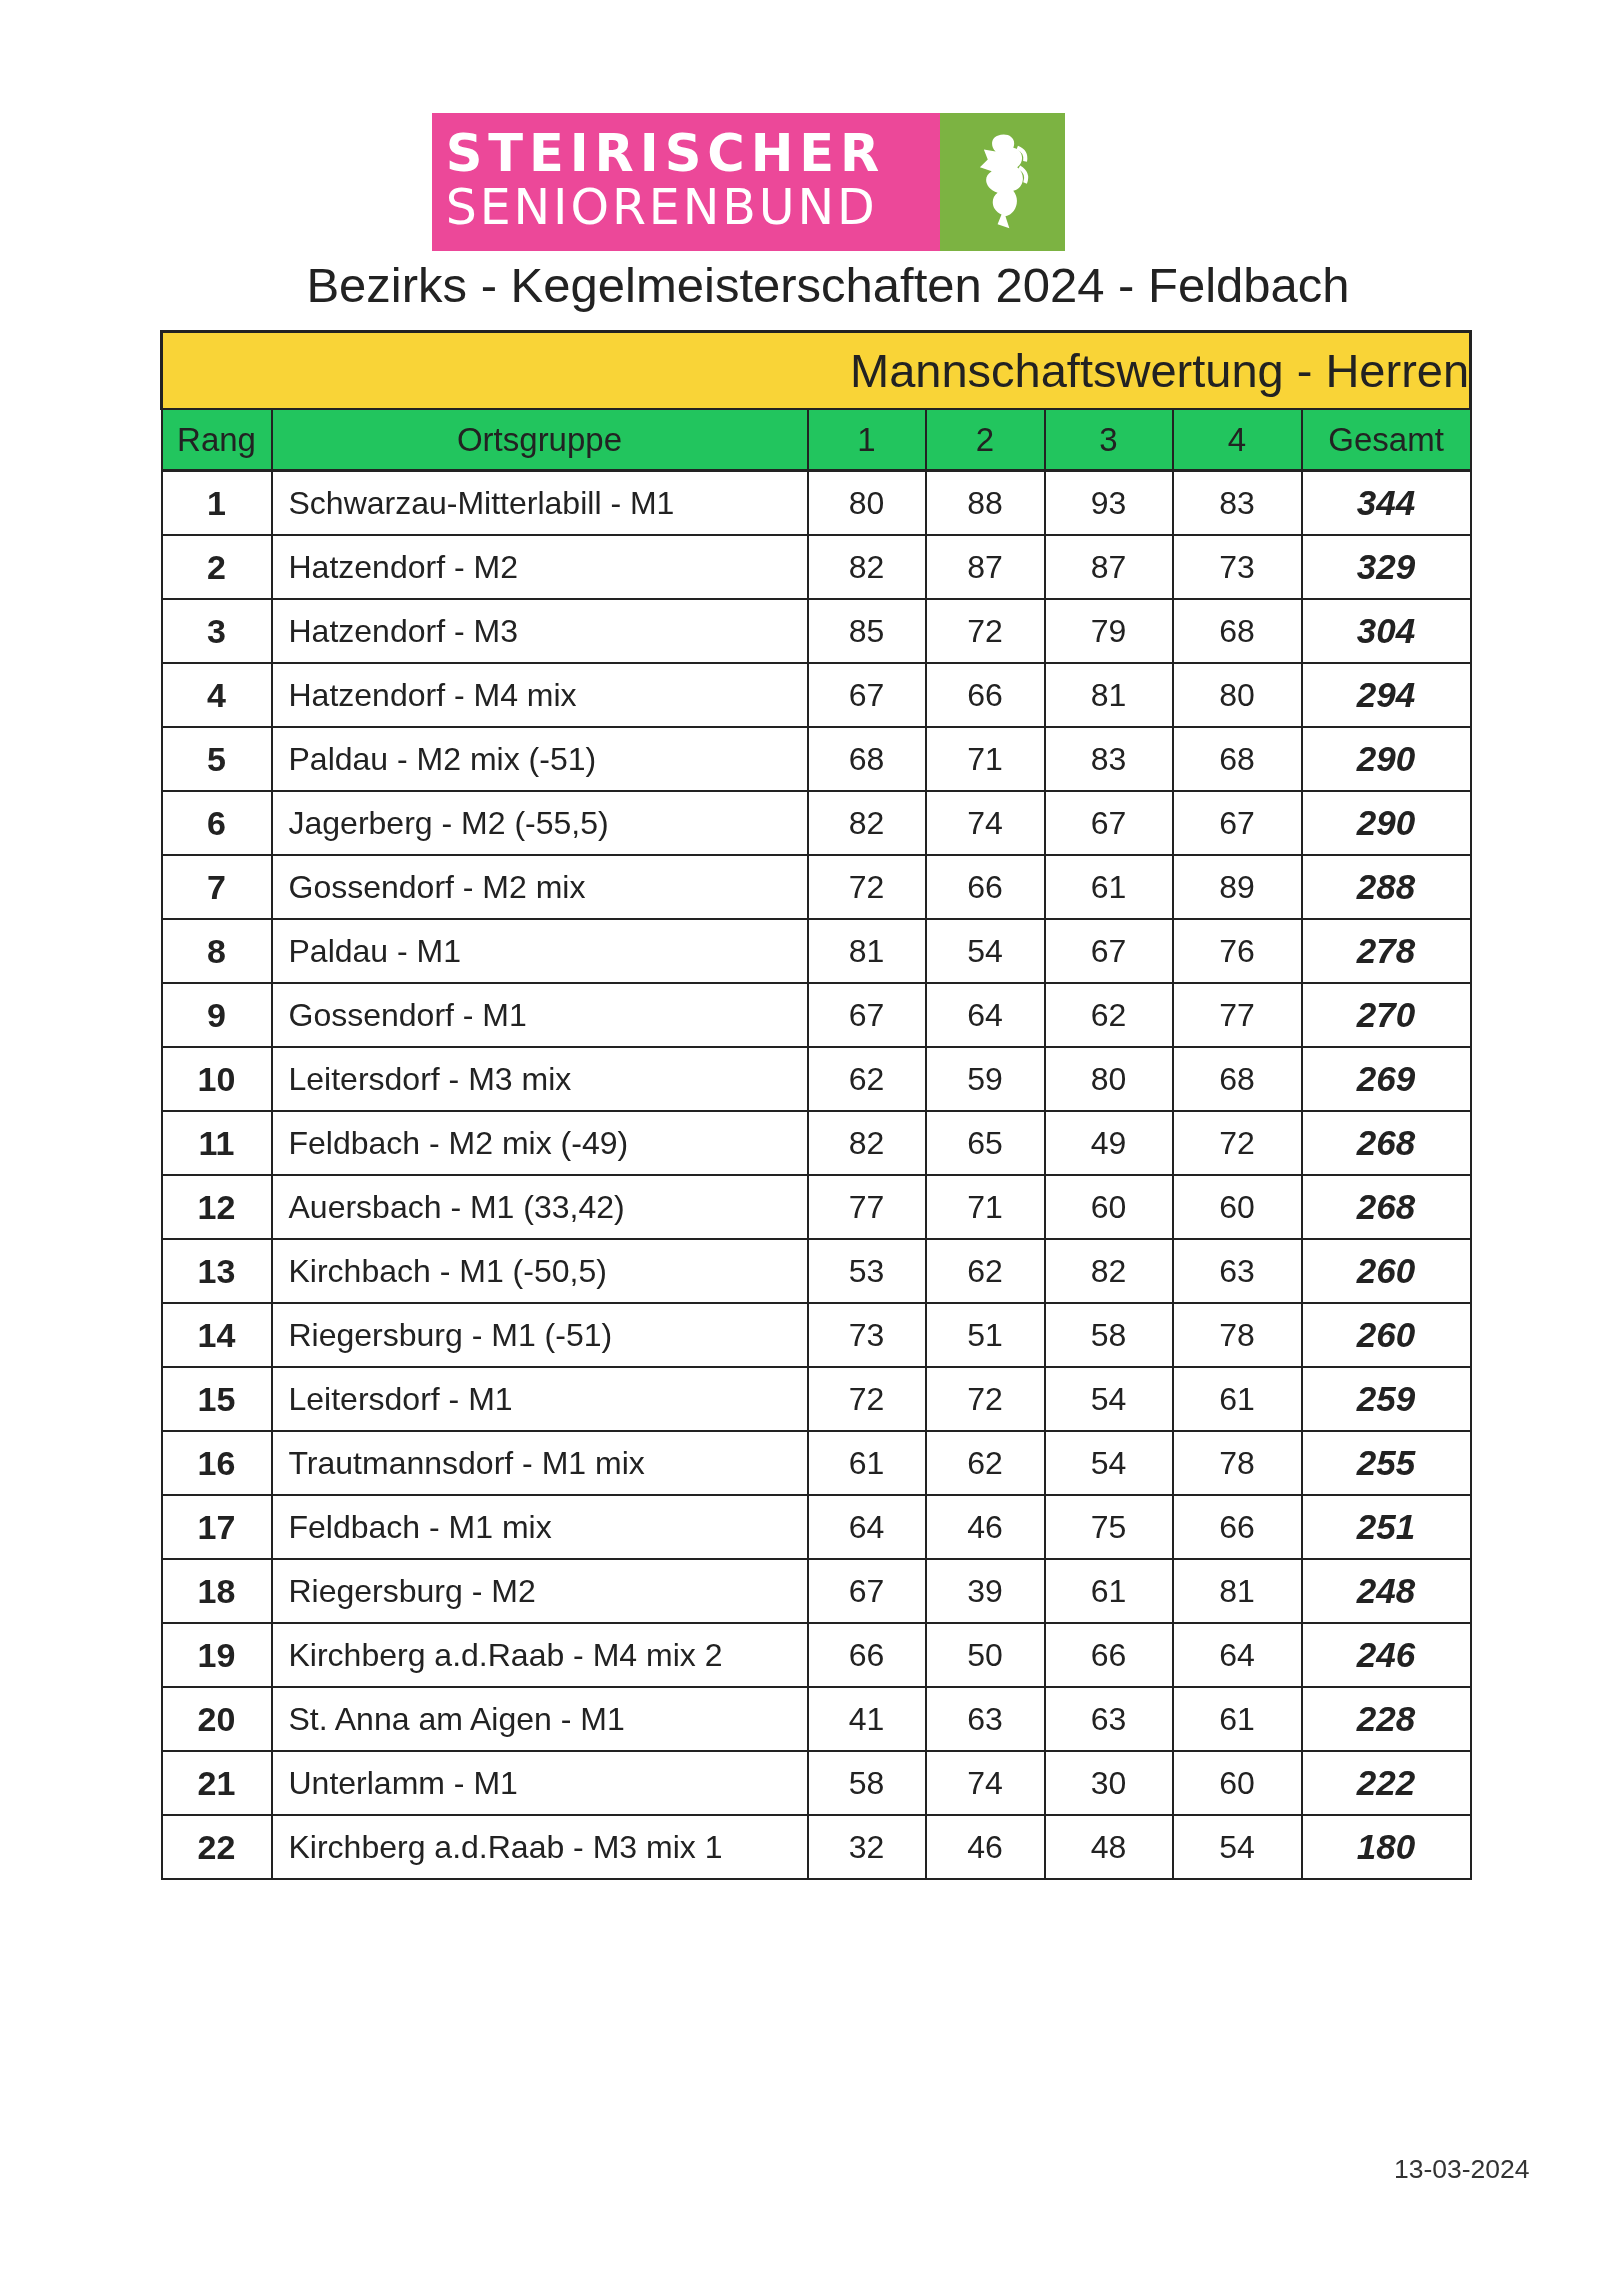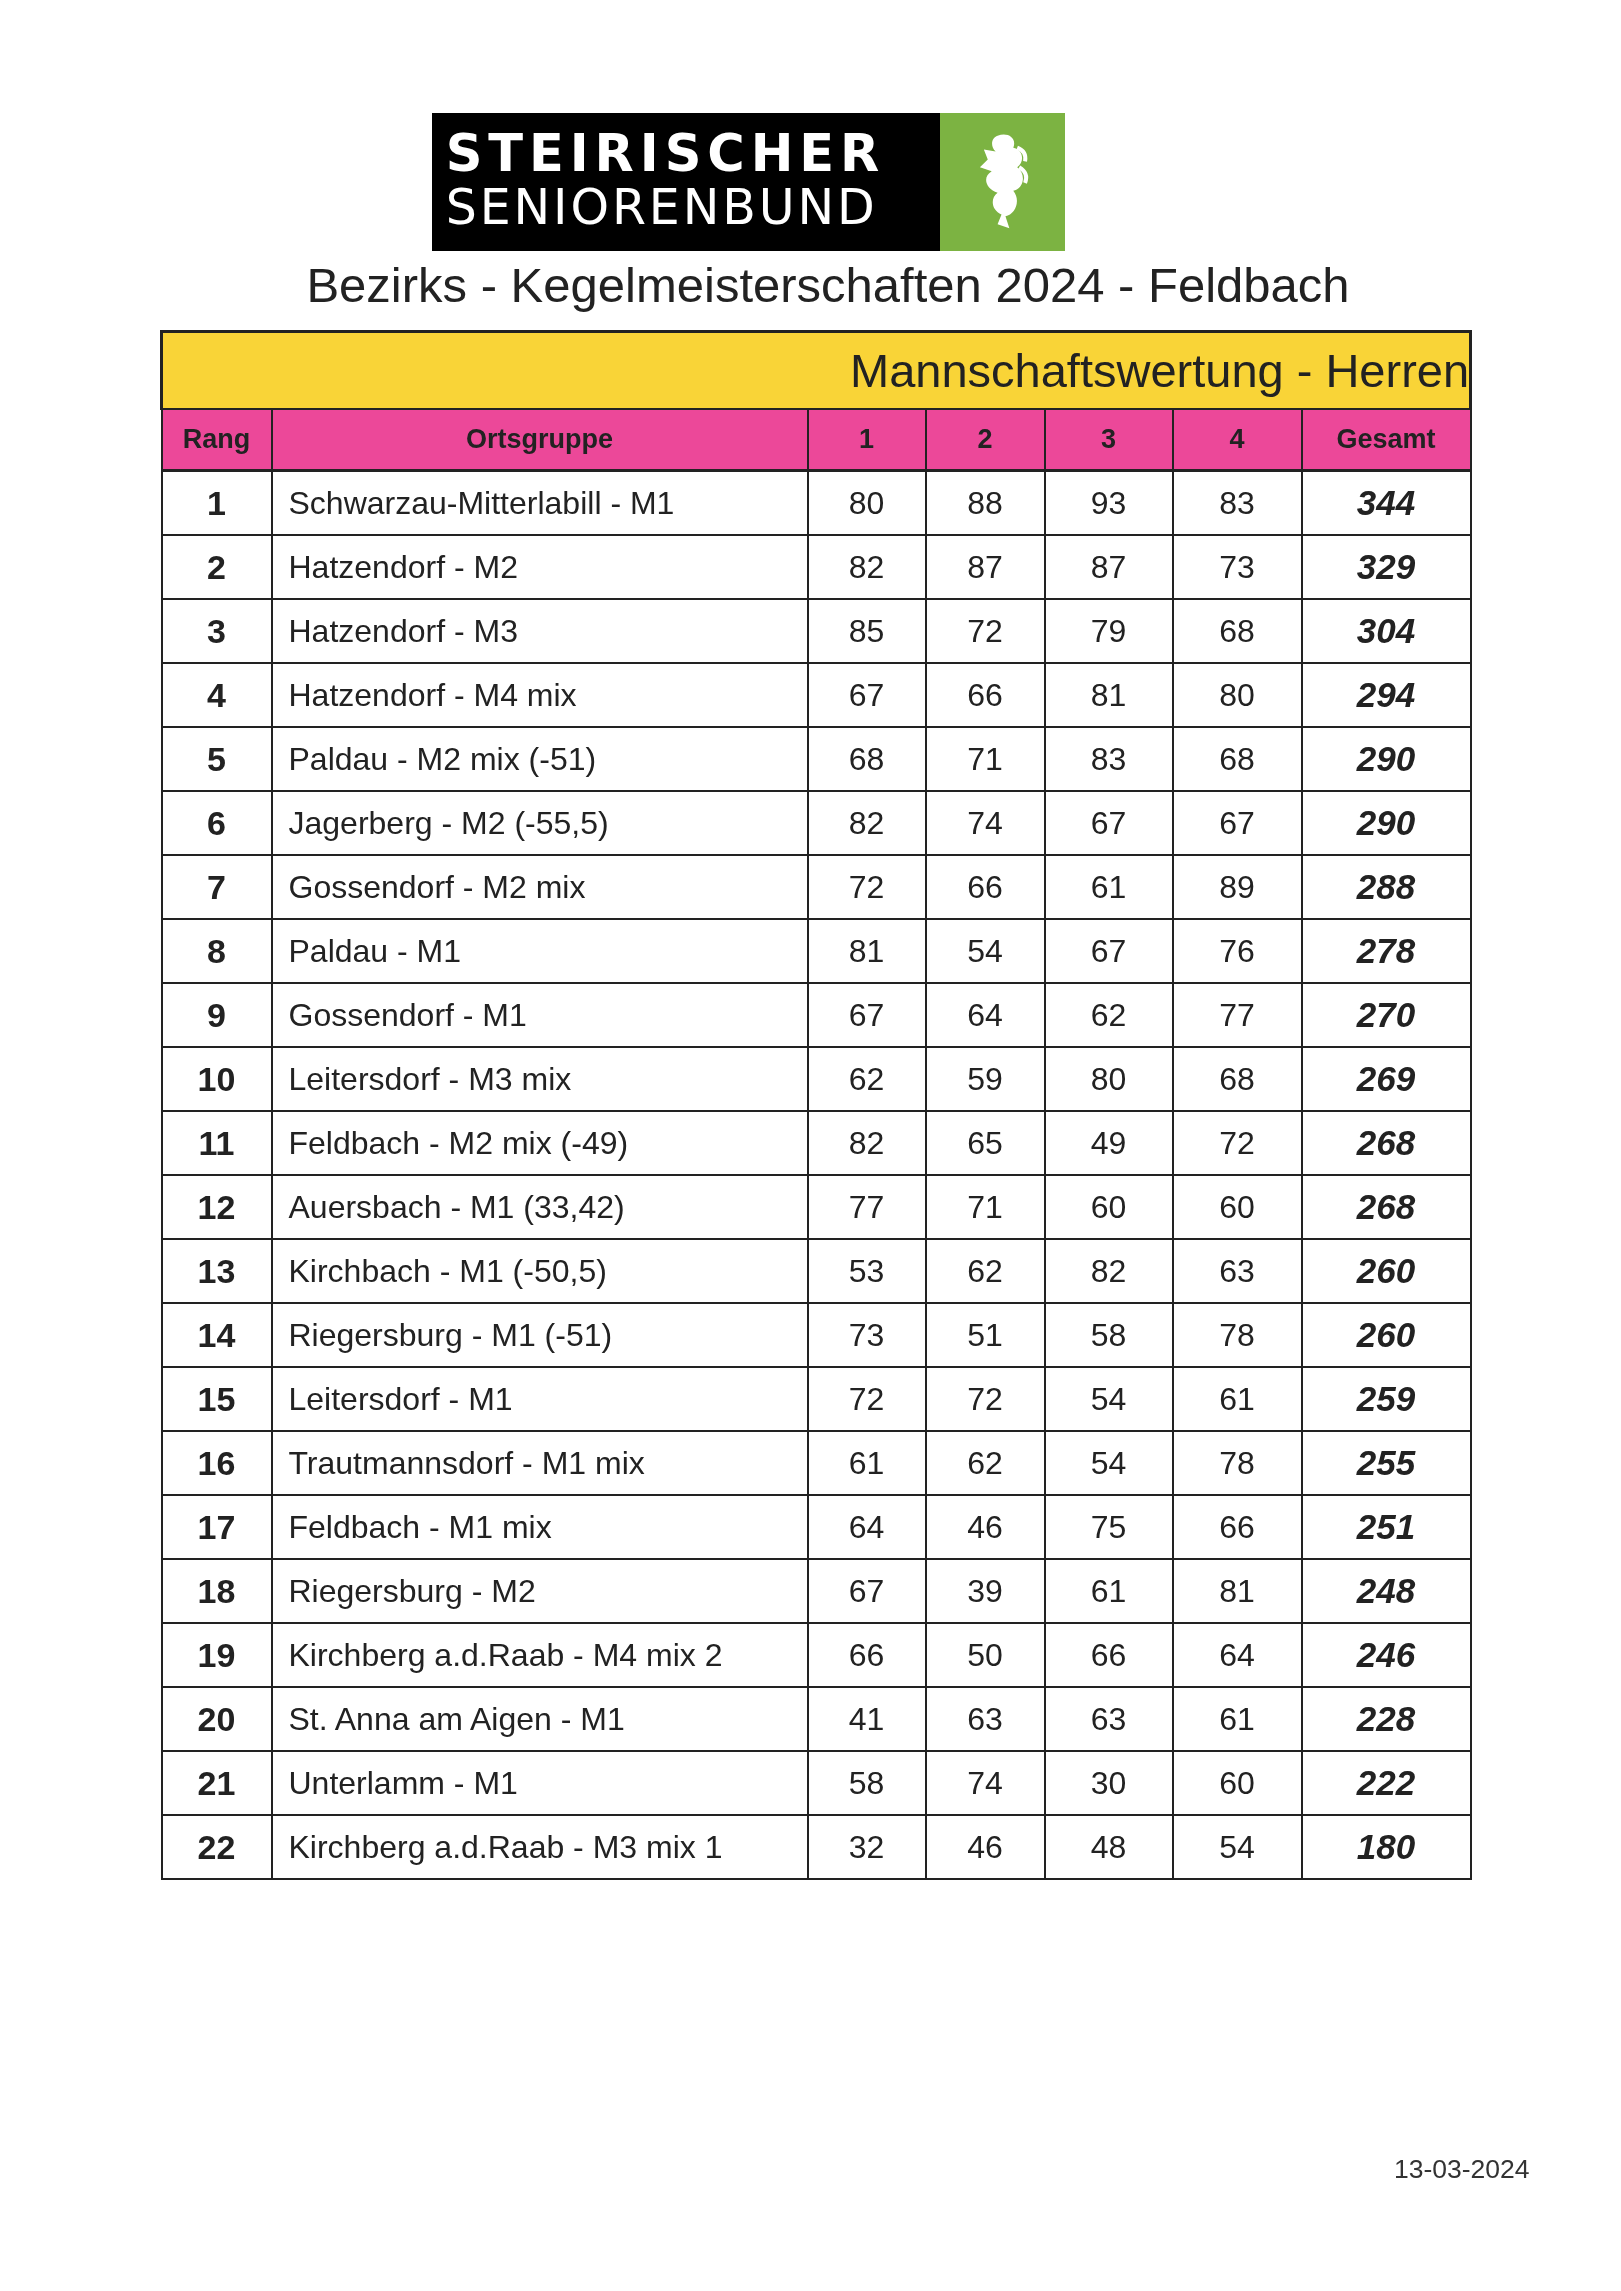--- a/index.html
+++ b/index.html
@@ -1,26 +1,26 @@
 <!DOCTYPE html>
 <html><head>
 <meta charset="utf-8">
 <style>
   html,body{margin:0;padding:0;background:#fff;}
   body{width:1621px;height:2292px;position:relative;overflow:hidden;font-family:"Liberation Sans",sans-serif;color:#222;}
   .logo{position:absolute;left:432px;top:113px;width:633px;height:138px;display:flex;}
-  .logo .dark{background:#000000;width:508px;height:100%;box-sizing:border-box;padding:13.7px 0 0 13.7px;color:#fff;}
+  .logo .dark{background:#ec4899;width:508px;height:100%;box-sizing:border-box;padding:13.7px 0 0 13.7px;color:#fff;}
   .logo .l1{font-family:"DejaVu Sans",sans-serif;font-weight:bold;font-size:51px;letter-spacing:5.9px;line-height:53px;}
   .logo .l2{font-family:"DejaVu Sans",sans-serif;font-size:49px;letter-spacing:2.9px;line-height:55px;font-weight:normal;}
   .logo .light{background:#7cb342;flex:1;display:flex;align-items:center;justify-content:center;}
   .title{position:absolute;left:0;width:1656px;top:257px;text-align:center;font-size:49px;color:#222;}
   table{position:absolute;left:160px;top:330px;width:1308px;border-collapse:collapse;table-layout:fixed;}
   td,th{border:2px solid #222;padding:0;}
   .band td{background:#f9d437;height:75px;text-align:right;font-size:47px;border:3.9px solid #222;border-bottom:2.9px solid #222;}
-  .hdr th{height:59px;font-size:27px;font-weight:bold;background:#ec4899;border-bottom:3.9px solid #222;}
+  .hdr th{height:59px;font-size:33px;font-weight:normal;background:#22c55e;border-bottom:3.9px solid #222;}
   .row td{height:62px;font-size:32px;text-align:center;}
   .row td.rank{font-weight:bold;font-size:34px;}
   .row td.name{text-align:left;padding-left:16px;}
   .row td.total{font-weight:bold;font-size:35px;font-style:italic;}
   .date{position:absolute;left:1394px;top:2154px;font-size:26.5px;color:#333;}
 </style>
 </head>
 <body>
 
 <div class="logo">

